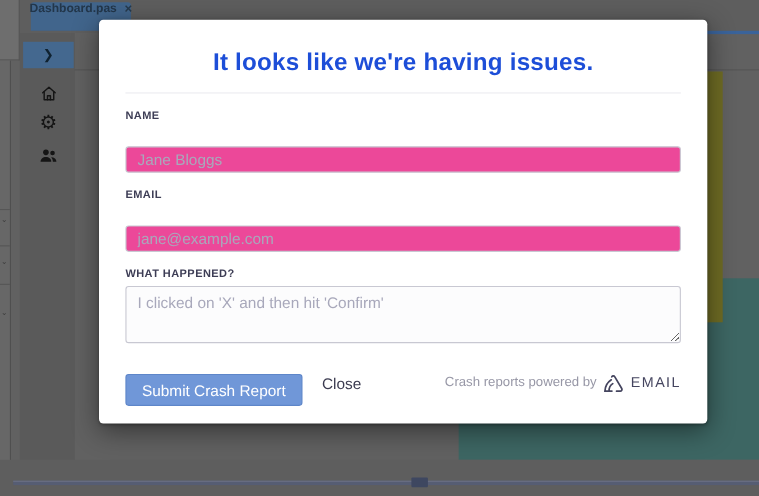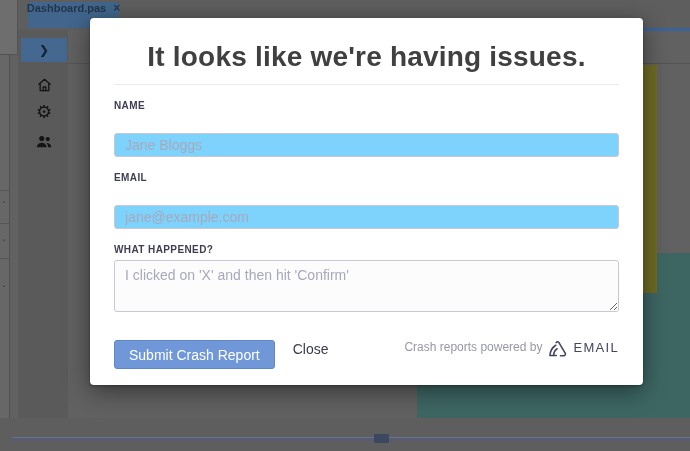--- a/index.html
+++ b/index.html
@@ -42,34 +42,34 @@
 
   
   .dialog{
     position:absolute;left:90px;top:18px;width:553px;height:367px;z-index:10;
     background:#ffffff;border-radius:4px;box-sizing:border-box;
     padding:24px 24px 0 24px;
     box-shadow:0 6px 24px rgba(0,0,0,0.45), 0 1px 3px rgba(0,0,0,0.3);
   }
   .dlg-title{
     margin:2px 0 0;text-align:center;
-    font-size:28px;line-height:26px;font-weight:bold;color:#404040;letter-spacing:0.2px;
+    font-size:22px;line-height:26px;font-weight:bold;color:#1d4ed8;letter-spacing:0.2px;
   }
   .dlg-subtitle{
     margin:8px 0 0;text-align:center;
     font-size:13.5px;line-height:16px;color:#9a9aa8;
   }
   .dlg-divider{margin:14px 0 0;height:1px;background:#ececf0;}
   .field-label{
     display:block;margin:15px 0 5px;
     font-size:10px;font-weight:bold;color:#3d3d55;letter-spacing:0.4px;
   }
   .text-input{
     display:block;width:100%;height:24px;box-sizing:border-box;
-    border:1px solid #c8c8d2;border-radius:3px;background:#7dd3fc;
+    border:1px solid #c8c8d2;border-radius:3px;background:#ec4899;
     padding:0 10px;font-size:14px;color:#3a3a52;outline:none;
     font-family:"Liberation Sans","DejaVu Sans",sans-serif;
     margin-top:22px;
   }
   .text-area{
     display:block;width:100%;height:52px;box-sizing:border-box;
     border:1px solid #c8c8d2;border-radius:3px;background:#fcfcfd;
     padding:6px 10px;font-size:14px;color:#3a3a52;outline:none;resize:vertical;
     font-family:"Liberation Sans","DejaVu Sans",sans-serif;
   }

